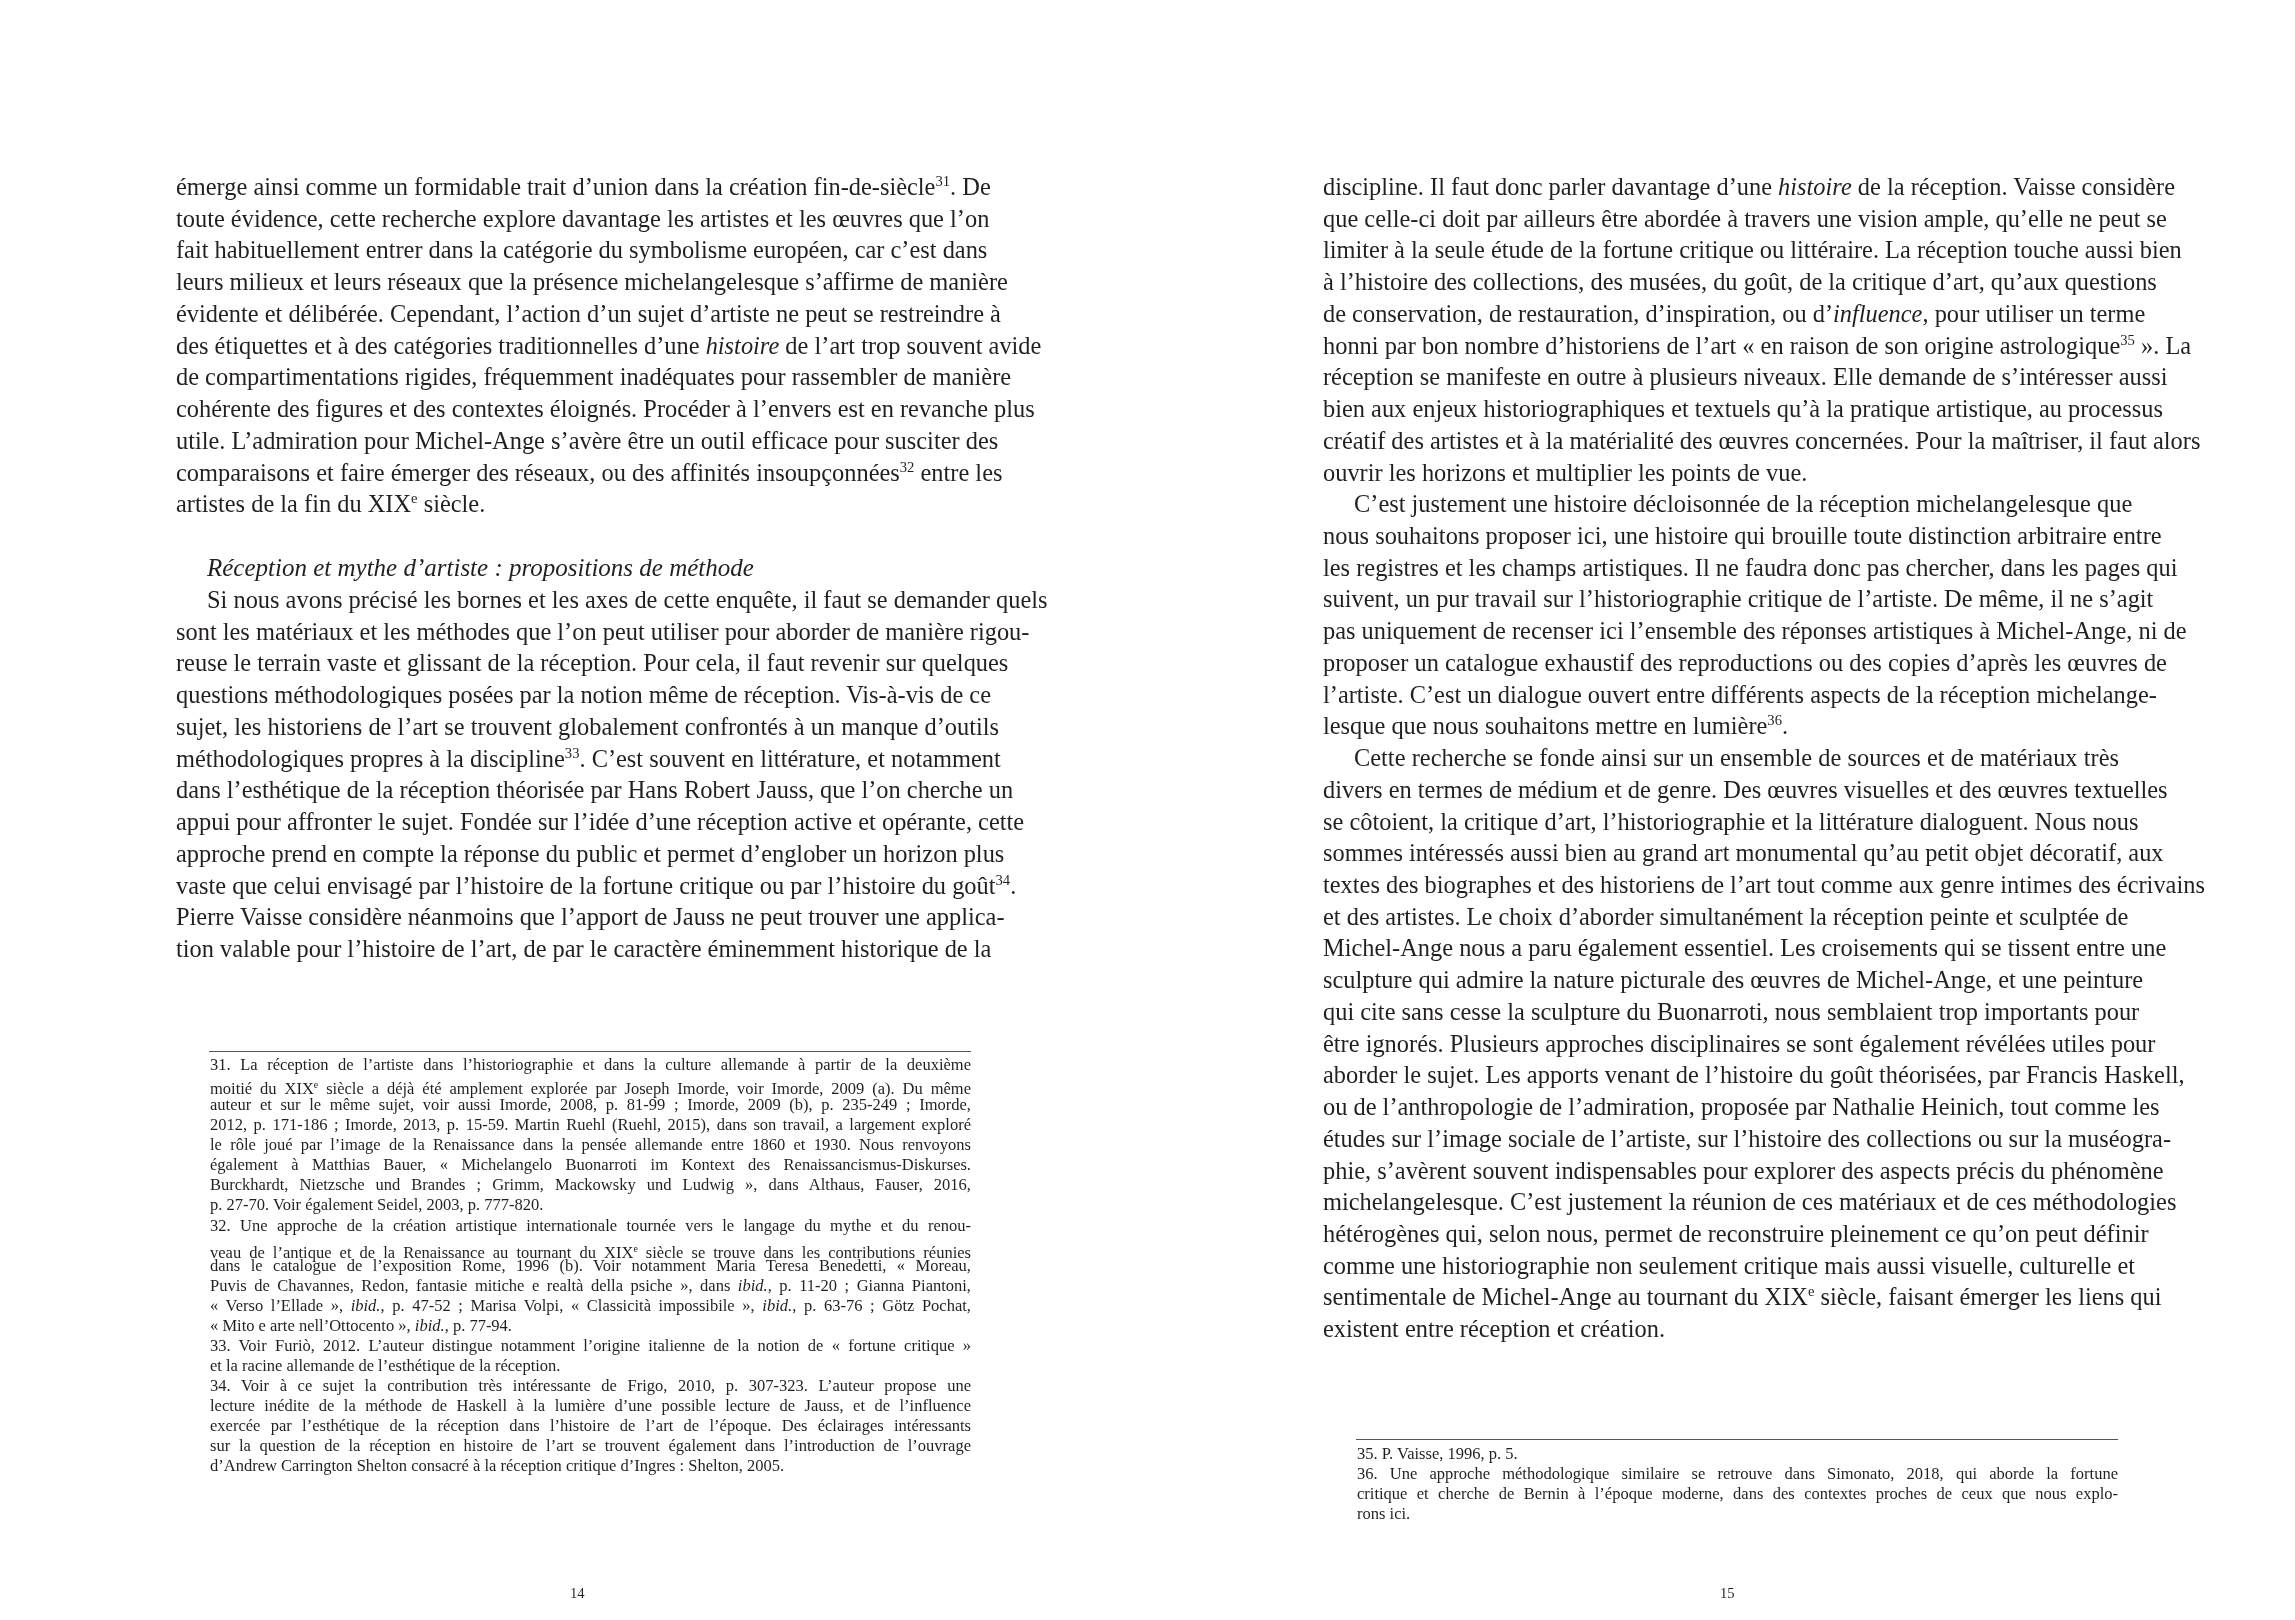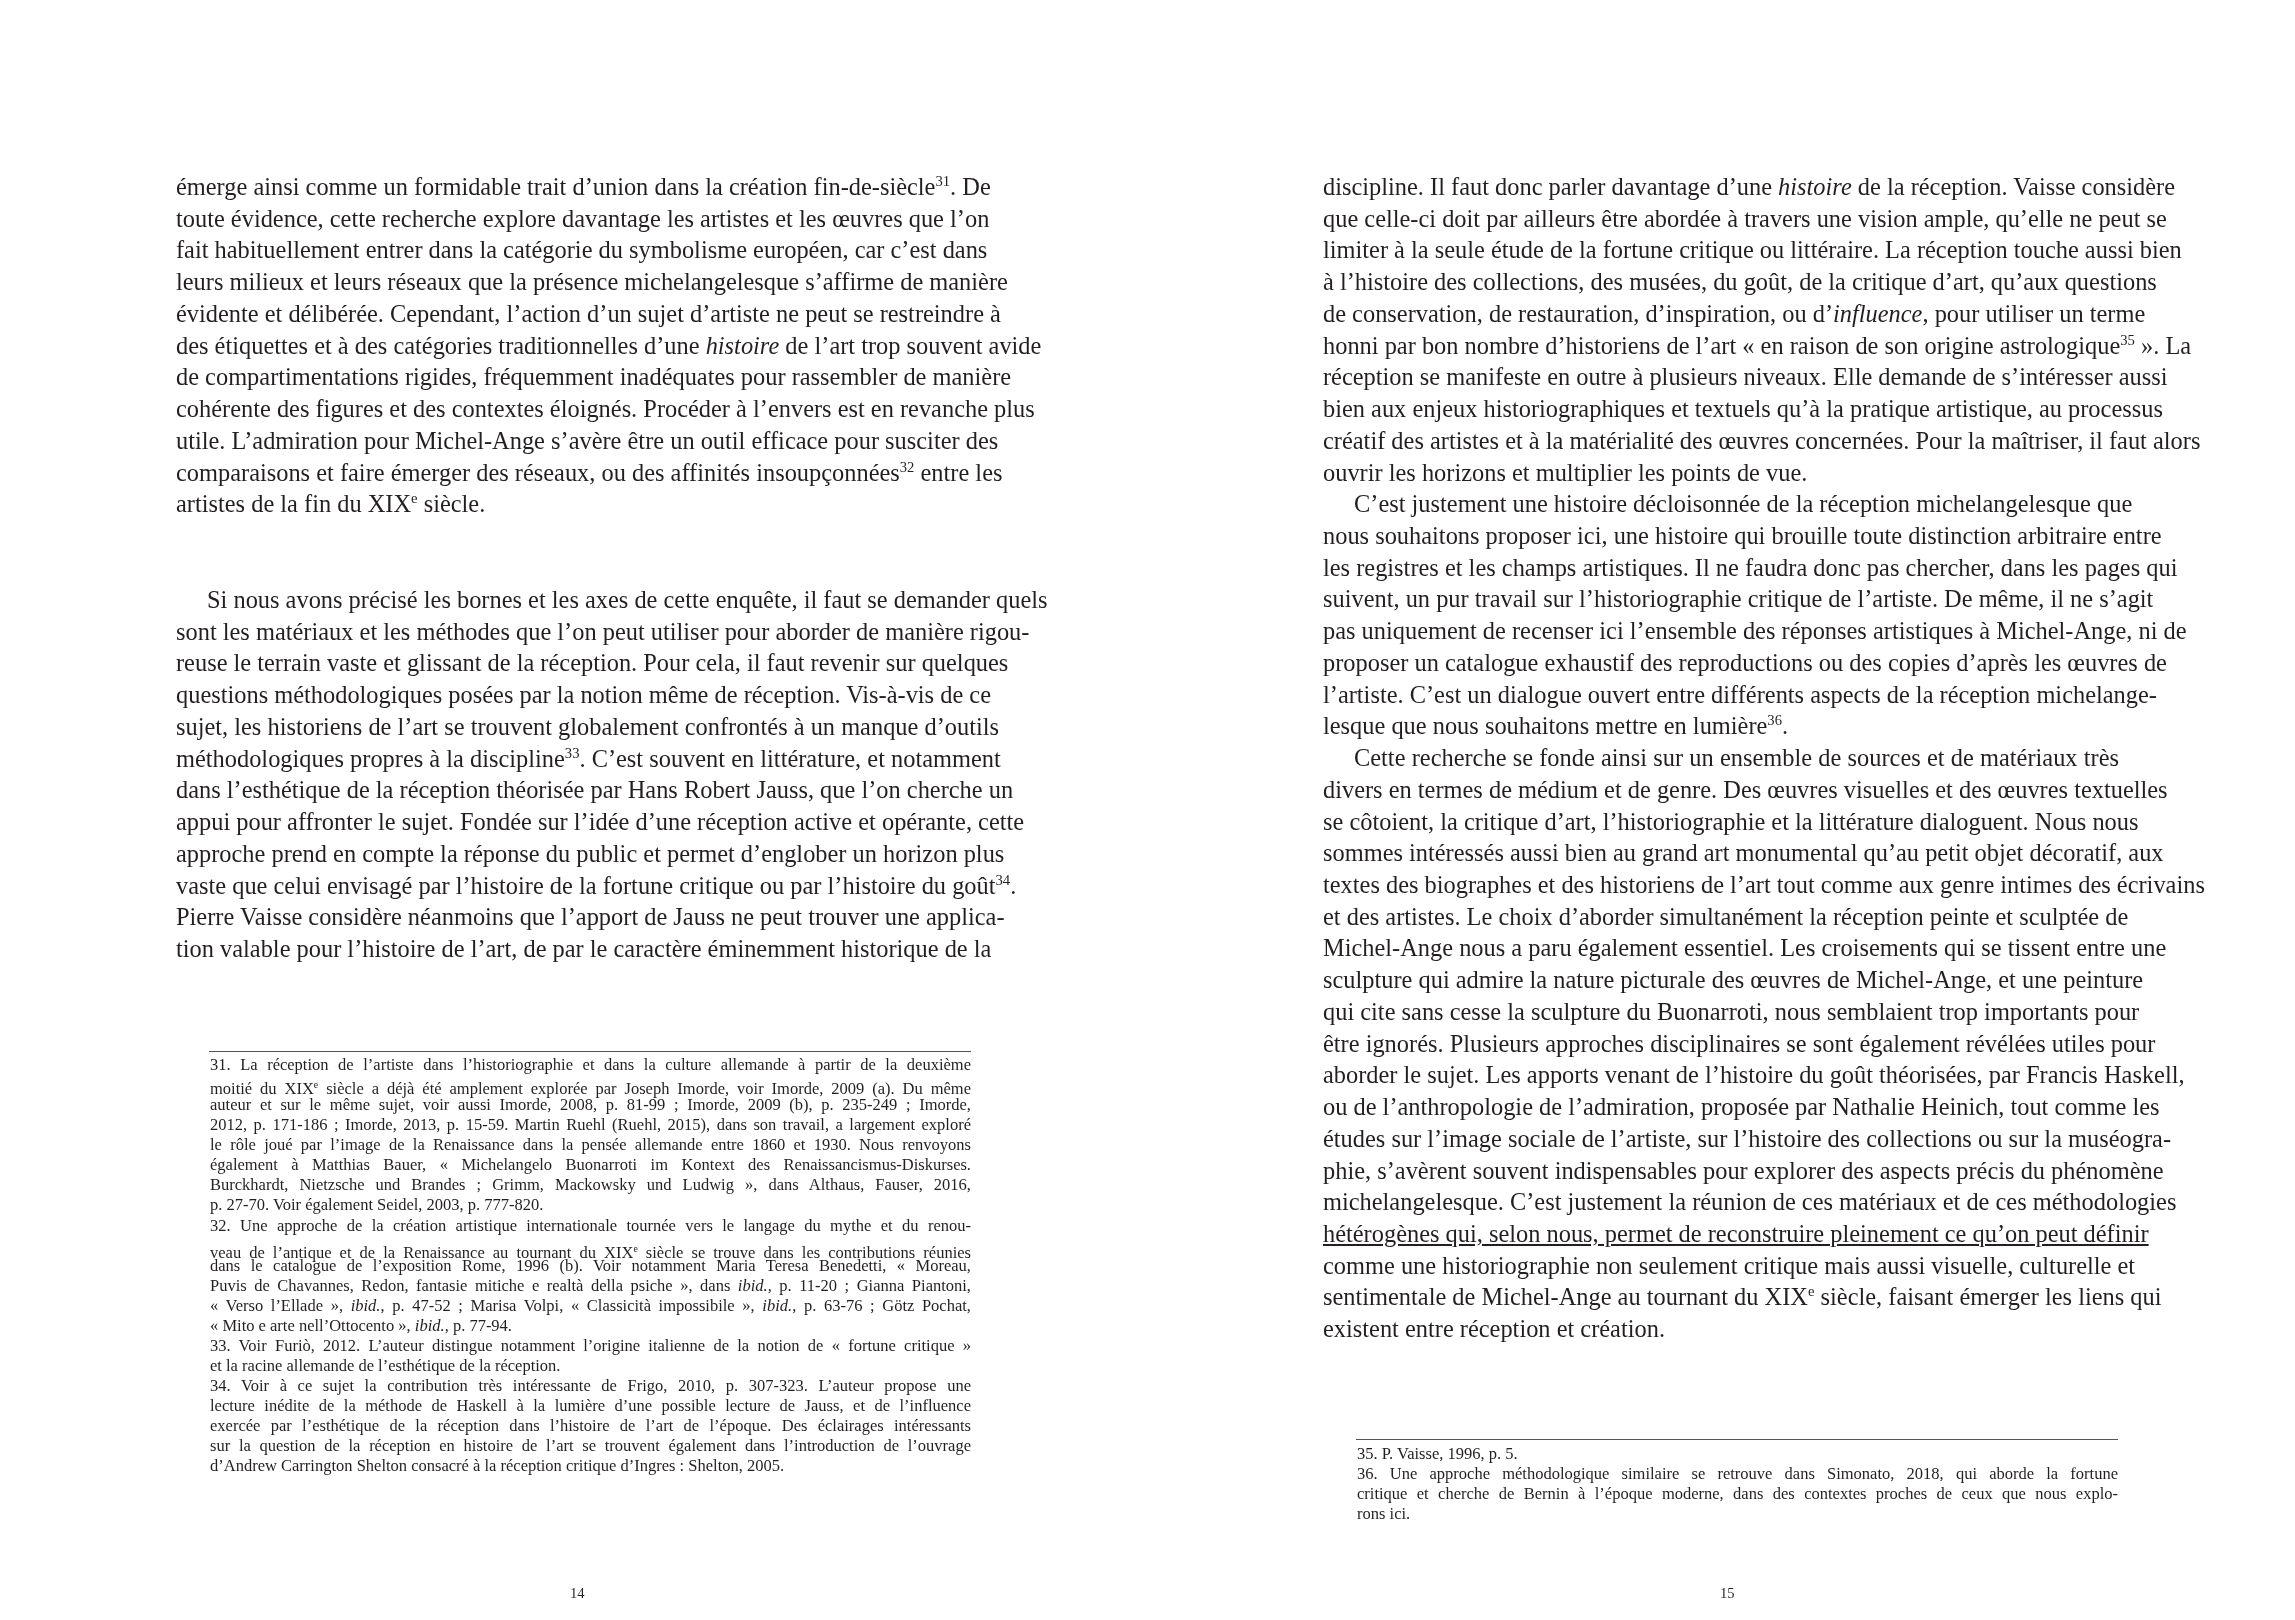--- a/index.html
+++ b/index.html
@@ -31,20 +31,21 @@
       <div class="line" style="top: 63px; width: 809px;">fait habituellement entrer dans la catégorie du symbolisme européen, car c’est dans</div>
       <div class="line" style="top: 95px; width: 809px;">leurs milieux et leurs réseaux que la présence michelangelesque s’affirme de manière</div>
       <div class="line" style="top: 127px; width: 809px;">évidente et délibérée. Cependant, l’action d’un sujet d’artiste ne peut se restreindre à</div>
       <div class="line" style="top: 159px; width: 809px;">des étiquettes et à des catégories traditionnelles d’une <i>histoire</i> de l’art trop souvent avide</div>
       <div class="line" style="top: 190px; width: 809px;">de compartimentations rigides, fréquemment inadéquates pour rassembler de manière</div>
       <div class="line" style="top: 222px; width: 809px;">cohérente des figures et des contextes éloignés. Procéder à l’envers est en revanche plus</div>
       <div class="line" style="top: 254px; width: 809px;">utile. L’admiration pour Michel-Ange s’avère être un outil efficace pour susciter des</div>
       <div class="line" style="top: 286px; width: 809px;">comparaisons et faire émerger des réseaux, ou des affinités insoupçonnées<sup>32</sup> entre les</div>
       <div class="line last" style="top: 317px; width: 809px;">artistes de la fin du XIX<sup>e</sup> siècle.</div>
     </div>
+  <div class="heading" style="left:207px; top:506px;">Réception et mythe d’artiste : propositions de méthode</div>
   <div class="body-block" id="left-body-bottom" style="left:176px; top:538px; width:809px;">
       <div class="line indent" style="top: 0px; width: 809px;">Si nous avons précisé les bornes et les axes de cette enquête, il faut se demander quels</div>
       <div class="line" style="top: 32px; width: 809px;">sont les matériaux et les méthodes que l’on peut utiliser pour aborder de manière rigou-</div>
       <div class="line" style="top: 63px; width: 809px;">reuse le terrain vaste et glissant de la réception. Pour cela, il faut revenir sur quelques</div>
       <div class="line" style="top: 95px; width: 809px;">questions méthodologiques posées par la notion même de réception. Vis-à-vis de ce</div>
       <div class="line" style="top: 127px; width: 809px;">sujet, les historiens de l’art se trouvent globalement confrontés à un manque d’outils</div>
       <div class="line" style="top: 159px; width: 809px;">méthodologiques propres à la discipline<sup>33</sup>. C’est souvent en littérature, et notamment</div>
       <div class="line" style="top: 190px; width: 809px;">dans l’esthétique de la réception théorisée par Hans Robert Jauss, que l’on cherche un</div>
       <div class="line" style="top: 222px; width: 809px;">appui pour affronter le sujet. Fondée sur l’idée d’une réception active et opérante, cette</div>
       <div class="line" style="top: 254px; width: 809px;">approche prend en compte la réponse du public et permet d’englober un horizon plus</div>
@@ -107,21 +108,21 @@
       <div class="line" style="top: 730px; width: 796px;">et des artistes. Le choix d’aborder simultanément la réception peinte et sculptée de</div>
       <div class="line" style="top: 761px; width: 796px;">Michel-Ange nous a paru également essentiel. Les croisements qui se tissent entre une</div>
       <div class="line" style="top: 793px; width: 796px;">sculpture qui admire la nature picturale des œuvres de Michel-Ange, et une peinture</div>
       <div class="line" style="top: 825px; width: 796px;">qui cite sans cesse la sculpture du Buonarroti, nous semblaient trop importants pour</div>
       <div class="line" style="top: 857px; width: 796px;">être ignorés. Plusieurs approches disciplinaires se sont également révélées utiles pour</div>
       <div class="line" style="top: 888px; width: 796px;">aborder le sujet. Les apports venant de l’histoire du goût théorisées, par Francis Haskell,</div>
       <div class="line" style="top: 920px; width: 796px;">ou de l’anthropologie de l’admiration, proposée par Nathalie Heinich, tout comme les</div>
       <div class="line" style="top: 952px; width: 796px;">études sur l’image sociale de l’artiste, sur l’histoire des collections ou sur la muséogra-</div>
       <div class="line" style="top: 984px; width: 796px;">phie, s’avèrent souvent indispensables pour explorer des aspects précis du phénomène</div>
       <div class="line" style="top: 1015px; width: 796px;">michelangelesque. C’est justement la réunion de ces matériaux et de ces méthodologies</div>
-      <div class="line" style="top: 1047px; width: 796px; text-decoration: underline;">hétérogènes qui, selon nous, permet de reconstruire pleinement ce qu’on peut définir</div>
+      <div class="line" style="top: 1047px; width: 796px;">hétérogènes qui, selon nous, permet de reconstruire pleinement ce qu’on peut définir</div>
       <div class="line" style="top: 1079px; width: 796px;">comme une historiographie non seulement critique mais aussi visuelle, culturelle et</div>
       <div class="line" style="top: 1110px; width: 796px;">sentimentale de Michel-Ange au tournant du XIX<sup>e</sup> siècle, faisant émerger les liens qui</div>
       <div class="line last" style="top: 1142px; width: 796px;">existent entre réception et création.</div>
     </div>
   <div class="rule" style="left:209px; top:1393px; width:762px;"></div>
   <div class="body-block" id="right-footnotes" style="left:210px; top:1398px; width:761px;">
       <div class="fn-line last" style="top: 0px; width: 761px;">35. P. Vaisse, 1996, p. 5.</div>
       <div class="fn-line" style="top: 20px; width: 761px;">36. Une approche méthodologique similaire se retrouve dans Simonato, 2018, qui aborde la fortune</div>
       <div class="fn-line" style="top: 40px; width: 761px;">critique et cherche de Bernin à l’époque moderne, dans des contextes proches de ceux que nous explo-</div>
       <div class="fn-line last" style="top: 60px; width: 761px;">rons ici.</div>

